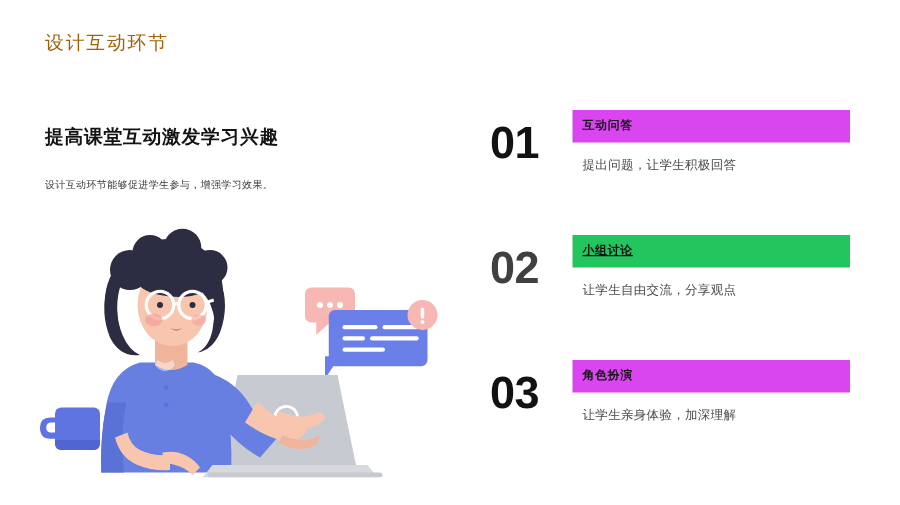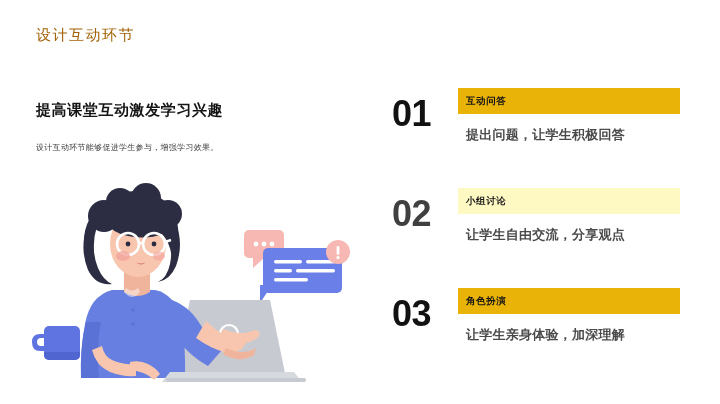--- a/index.html
+++ b/index.html
@@ -97,31 +97,31 @@
     left: 66px;
     top: 0;
     right: 0;
   }
   .item-heading {
     display: block;
     font-size: 9.5px;
     font-weight: 700;
     letter-spacing: 0.6px;
     color: #141414;
-    background: #eab308;
+    background: #d946ef;
     padding: 7px 8px 7px 8px;
     line-height: 1.25;
     box-sizing: border-box;
     width: 222px;
   }
-  .item-heading.accent-bg { background: #fef9c3; }
+  .item-heading.accent-bg { background: #22c55e; text-decoration: underline; }
   .item-desc {
     display: block;
-    font-size: 13px;
-    font-weight: 700;
+    font-size: 10px;
+    font-weight: 400;
     letter-spacing: 0.25px;
     color: #4a4a4a;
     line-height: 1.5;
     padding: 11px 0 0 8px;
   }
 </style>
 </head>
 <body>
 
 <div class="slide">

